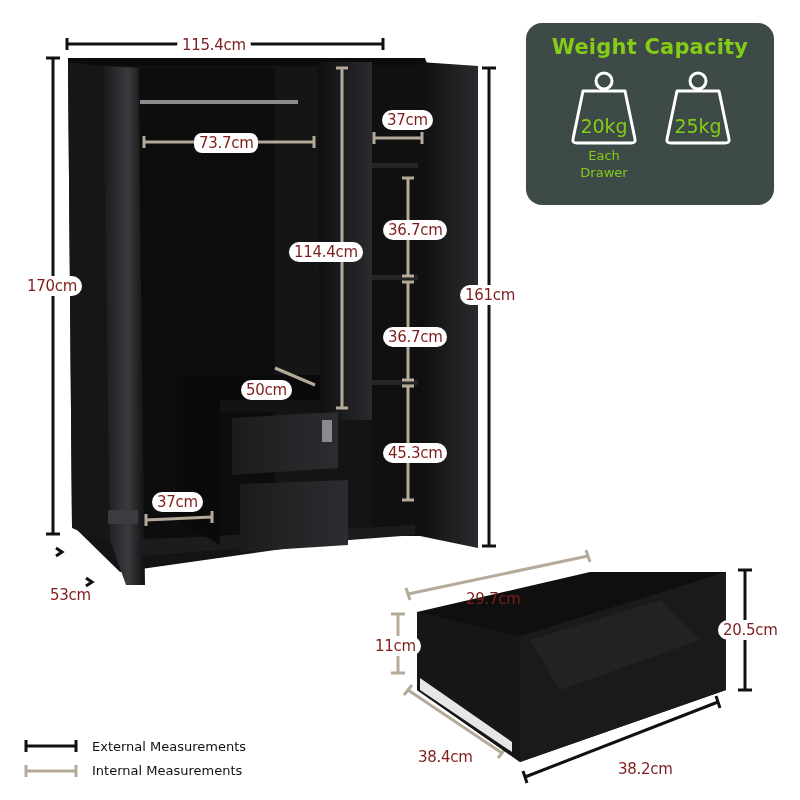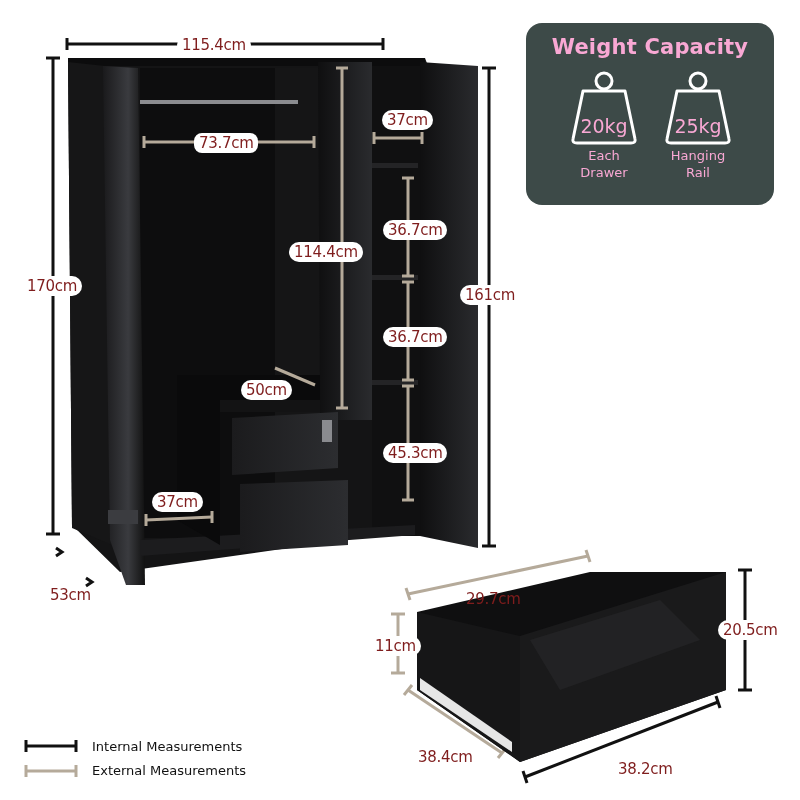--- a/index.html
+++ b/index.html
@@ -3,21 +3,21 @@
 <meta charset="utf-8">
 <style>
   html, body { margin: 0; padding: 0; }
   body { width: 800px; height: 800px; background: #ffffff; position: relative; overflow: hidden;
          font-family: "DejaVu Sans", sans-serif; color: #111; }
   svg.stage { position: absolute; left: 0; top: 0; }
   .lbl { position: absolute; font-size: 15px; line-height: 18px; padding: 1px 5px; background: #fff;
          border-radius: 10px; white-space: nowrap; color: #7f1d1d; letter-spacing: -0.3px; }
   .lbl.plain { background: transparent; padding: 0; margin-top: 29px; }
   .wc-card { position: absolute; left: 526px; top: 23px; width: 248px; height: 182px; background: #3d4a48;
-             border-radius: 16px; color: #f9a8d4; }
+             border-radius: 16px; color: #84cc16; }
   .wc-title { position: absolute; left: 0; right: 0; top: 12px; text-align: center; font-size: 21px;
               font-weight: bold; letter-spacing: 0.2px; }
   .wc-item { position: absolute; top: 48px; width: 80px; text-align: center; }
   .wc-weight { position: relative; width: 70px; height: 90px; margin: 0 auto; }
   .wc-value { position: absolute; left: 0; right: 0; top: 44px; text-align: center; font-size: 19px; }
   .wc-caption { font-size: 13px; line-height: 17px; margin-top: 2px; }
   .legend { position: absolute; left: 24px; }
   .legend-row { display: flex; align-items: center; height: 24px; }
   .legend-text { font-size: 13px; margin-left: 16px; }
 </style>
@@ -187,27 +187,23 @@
   </div>
 
   <div class="wc-item" style="left:132px;">
     <div class="wc-weight">
       <svg width="70" height="90" viewBox="0 0 70 90">
         <circle cx="35" cy="10" r="8" fill="none" stroke="#fff" stroke-width="3"></circle>
         <path d="M14 20 H56 L66 68 Q67 72 62 72 H8 Q3 72 4 68 Z" fill="none" stroke="#fff" stroke-width="3" stroke-linejoin="round"></path>
       </svg>
       <div class="wc-value">25kg</div>
     </div>
-    <div class="wc-caption" style="margin-top:-14px;">
-      <div>Hanging</div>
-      <div>Rail</div>
-    </div>
   </div>
 </div>
 
 <div class="legend" style="top:734px;left:76px;">
   <div class="legend-row">
+      <span class="legend-text">External Measurements</span>
+    </div>
+  <div class="legend-row">
       <span class="legend-text">Internal Measurements</span>
     </div>
-  <div class="legend-row">
-      <span class="legend-text">External Measurements</span>
-    </div>
 </div>
 
 </body></html>

